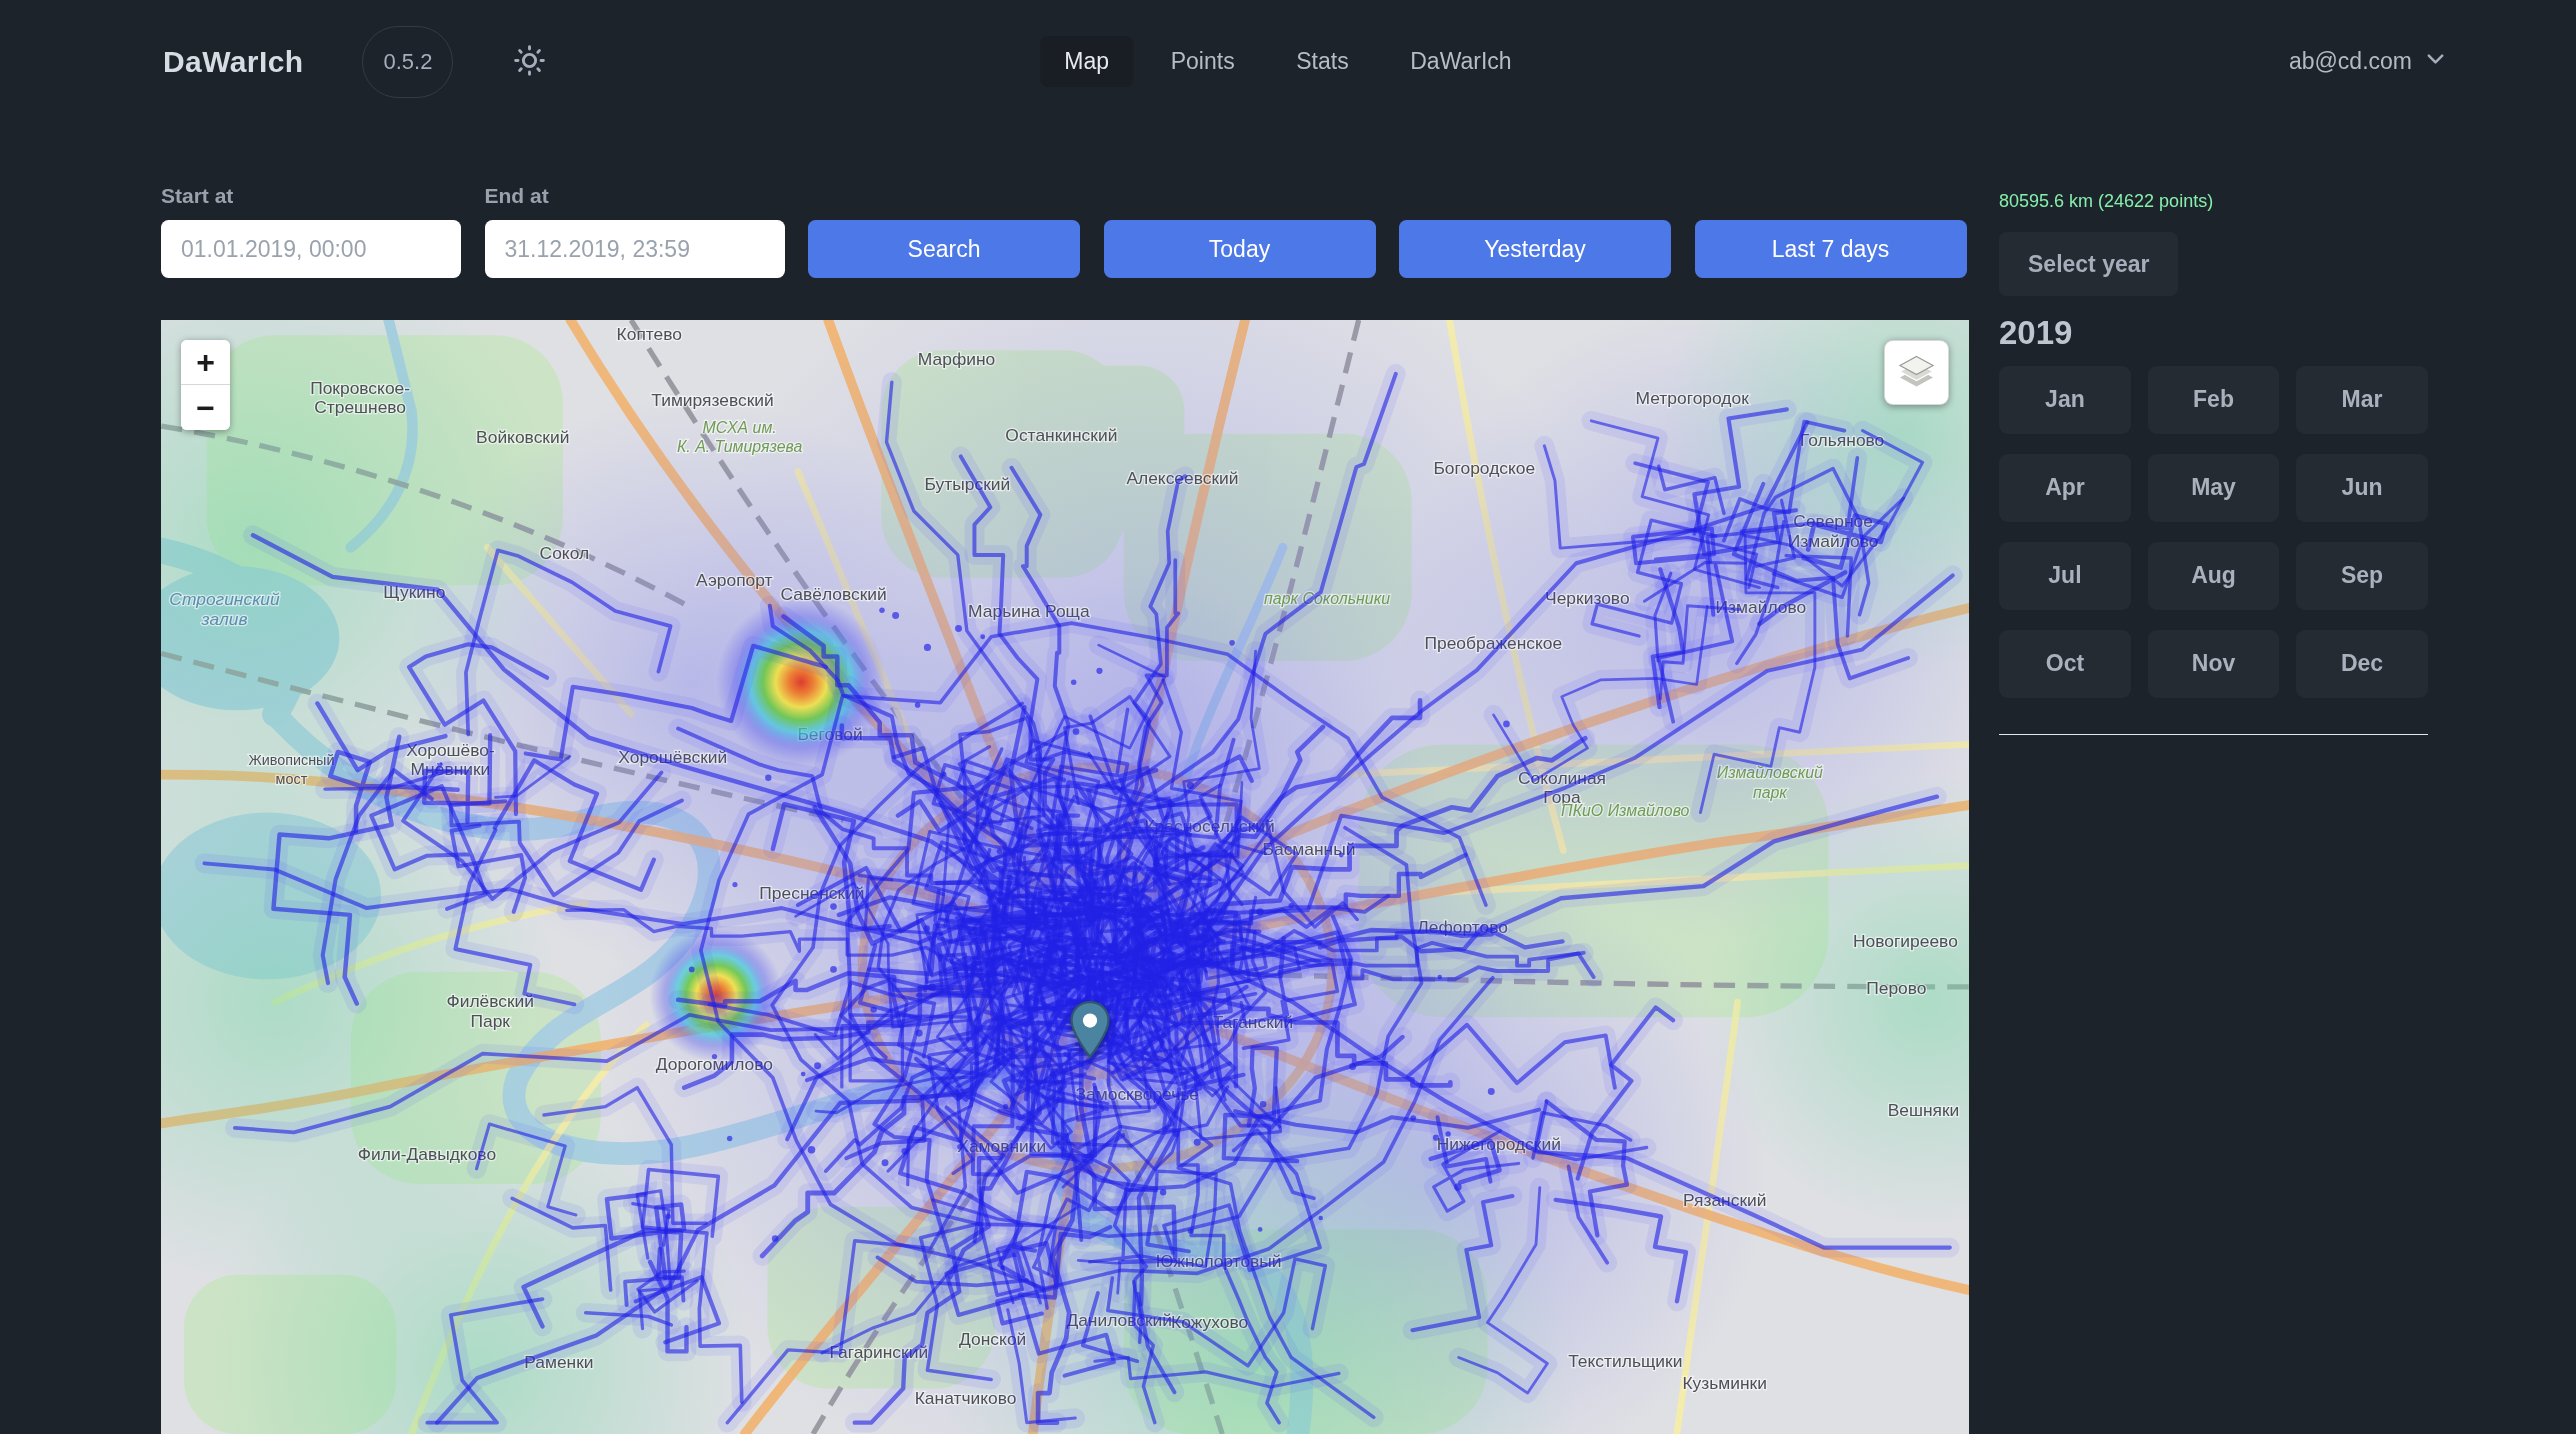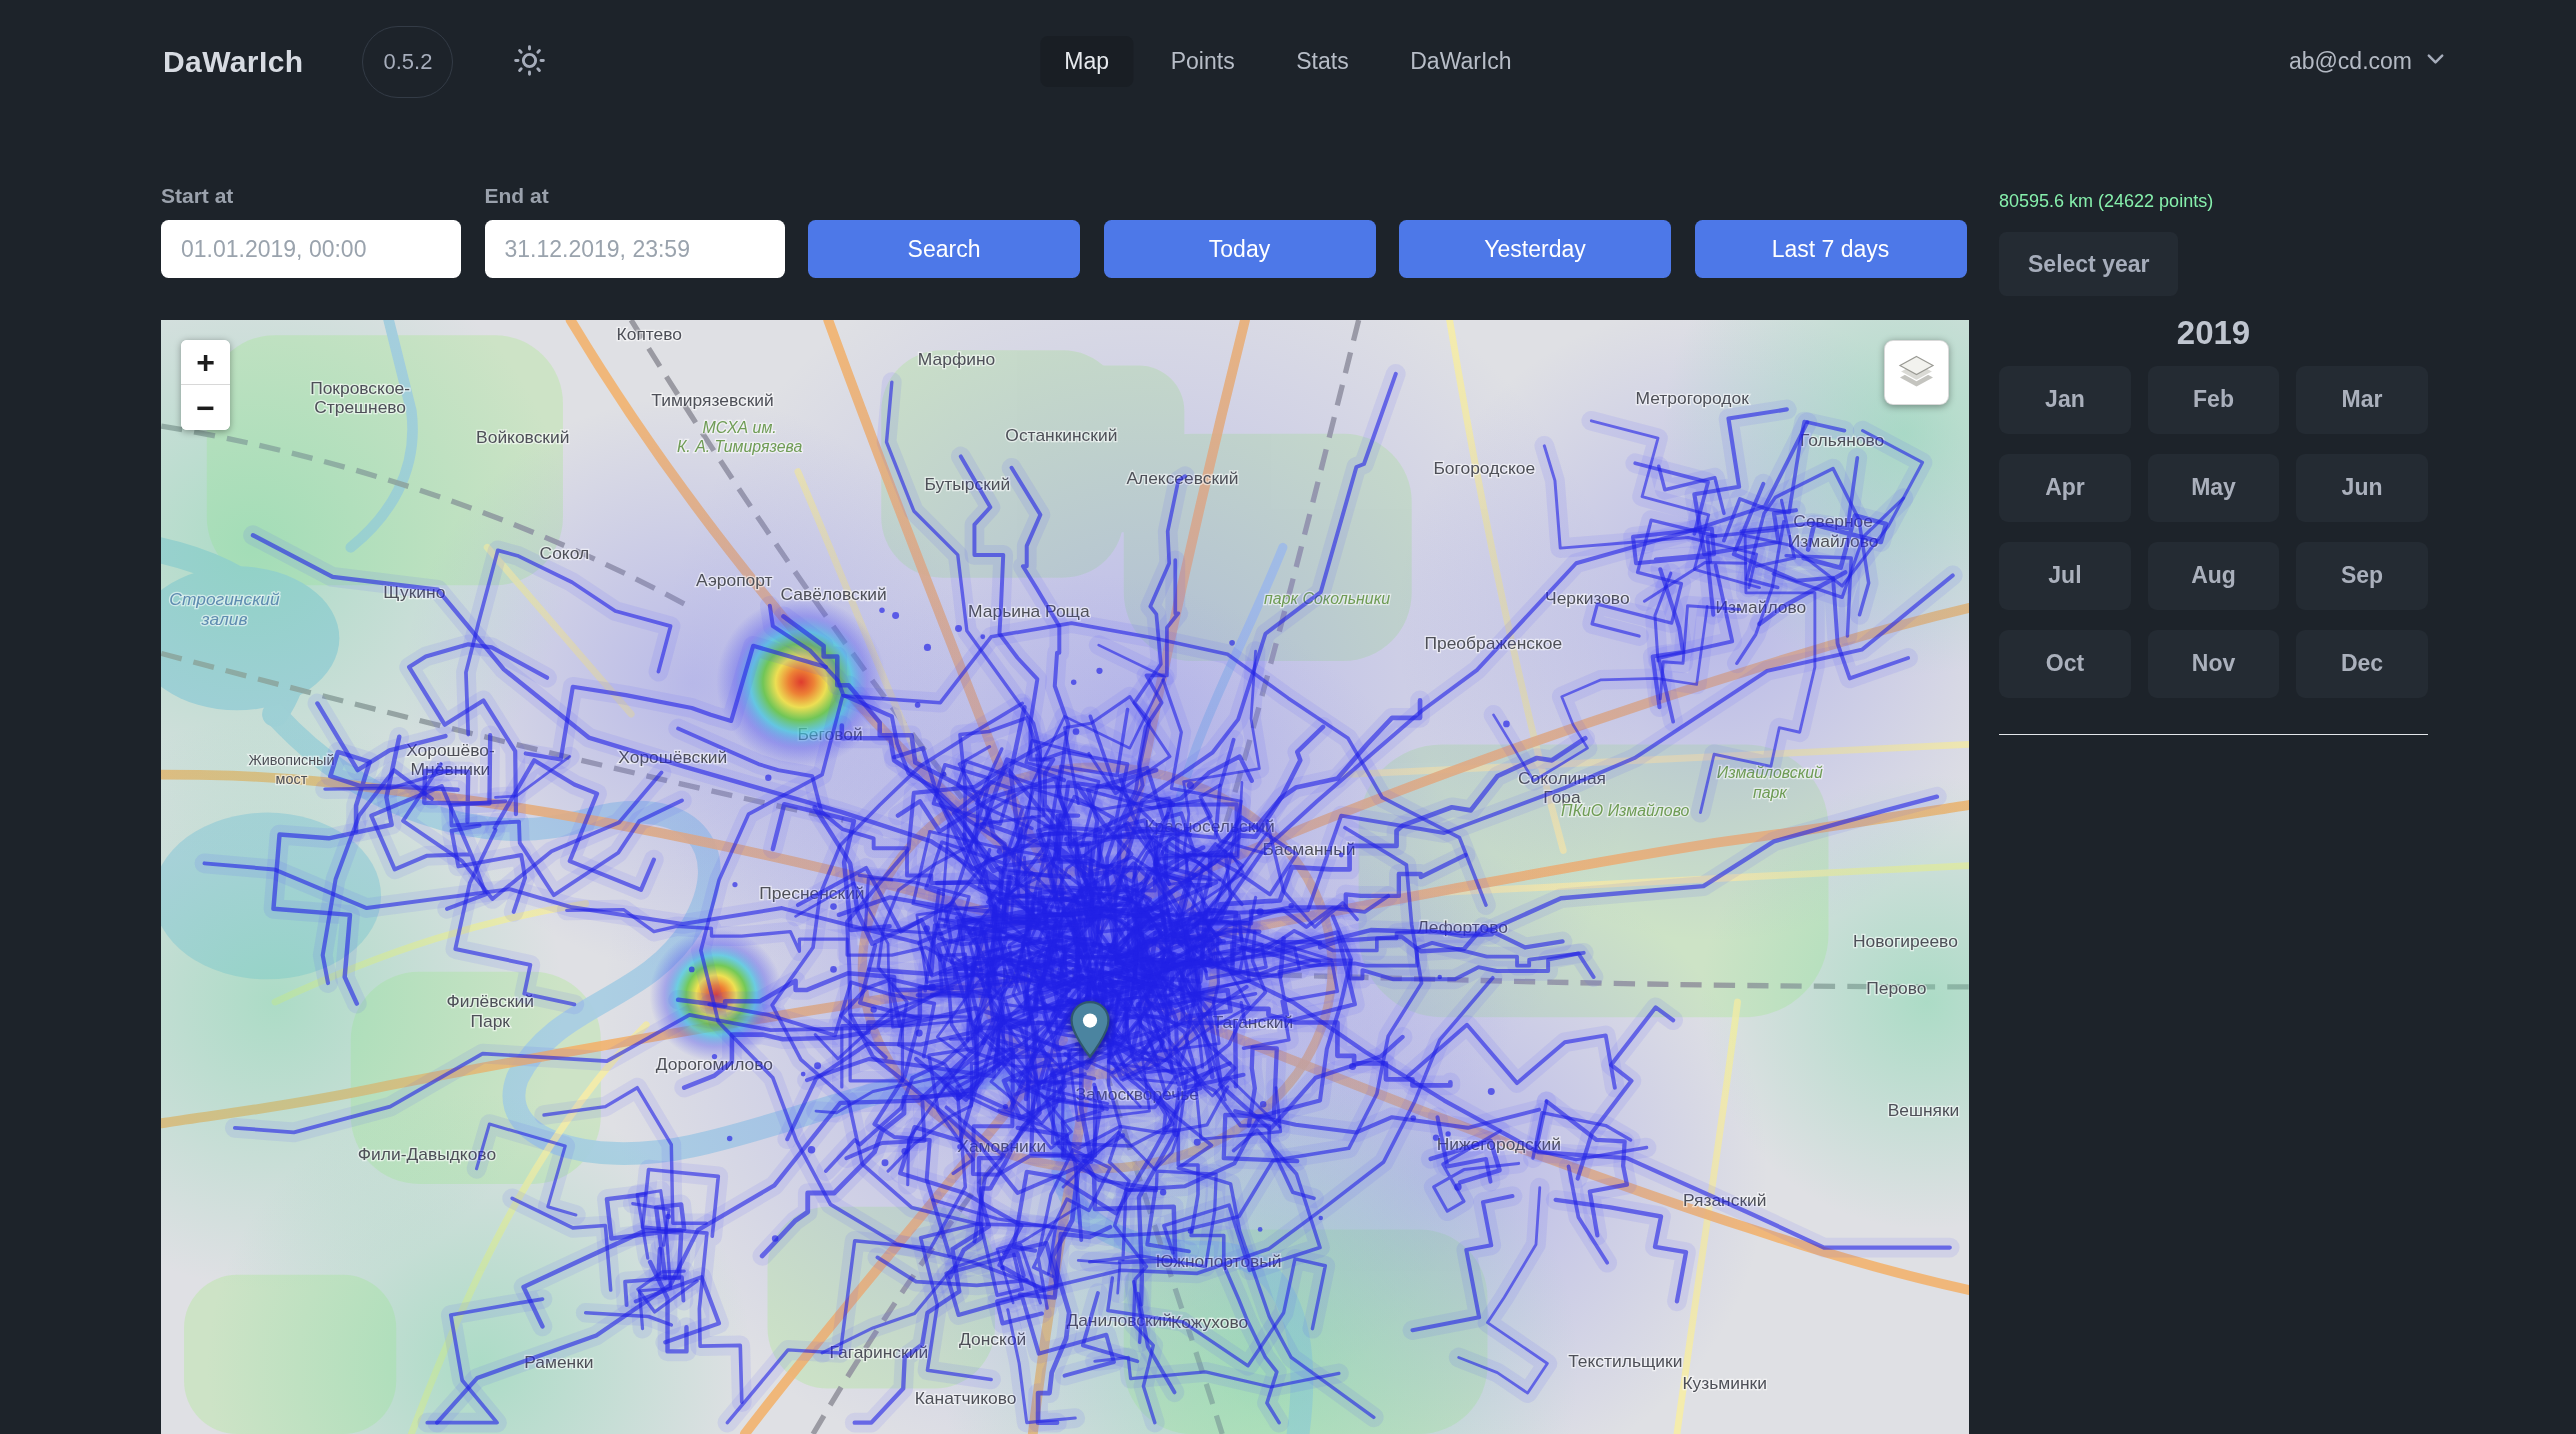--- a/index.html
+++ b/index.html
@@ -39,21 +39,21 @@
   .tdot{fill:#2121e6;fill-opacity:.65;}
   .zoom-ctl{position:absolute;left:20px;top:20px;width:49px;background:#fff;border-radius:6px;box-shadow:0 1.5px 7.6px rgba(0,0,0,.35);overflow:hidden;z-index:5;}
   .zoom-btn{display:block;width:49px;height:45px;background:#fff;border:none;font-size:32px;font-weight:700;color:#1c1c1c;cursor:pointer;line-height:1;font-family:inherit;}
   .zoom-btn:first-child{border-bottom:0.8px solid #d8d8d8;}
   .layers-ctl{position:absolute;right:20px;top:20px;width:65px;height:65px;background:#fff;border-radius:9px;box-shadow:0 1.5px 7.6px rgba(0,0,0,.35);display:flex;align-items:center;justify-content:center;cursor:pointer;z-index:5;border:1.5px solid rgba(0,0,0,.15);}
   .marker{position:absolute;transform:translate(-50%,-96%);z-index:4;filter:drop-shadow(0 3px 4.5px rgba(0,0,0,.35));}
   
   .panel{position:absolute;left:1999px;top:191px;width:429px;}
   .stats-line{font-size:18px;color:#86efac;}
   .select-year{margin-top:20px;height:64px;padding:0 29px;background:var(--card);border:none;border-radius:7.6px;color:var(--txt);font-size:23px;font-weight:700;font-family:inherit;cursor:pointer;}
-  .year-heading{margin-top:18px;font-size:33px;font-weight:600;color:#bfc5cf;text-align:center;}
+  .year-heading{margin-top:18px;font-size:33px;font-weight:600;color:#bfc5cf;}
   .month-grid{margin-top:13.6px;display:grid;grid-template-columns:repeat(3,1fr);gap:20px 16.7px;}
   .month-btn{height:68px;background:var(--card);border:none;border-radius:9px;color:#aab0bc;font-size:23px;font-weight:700;font-family:inherit;cursor:pointer;}
   .panel-divider{margin-top:36px;height:1.5px;background:#e3e6ea;}
 </style>
 </head>
 <body>
 
 <div class="header">
   <div class="header-left">
     <div class="logo">DaWarIch</div>

